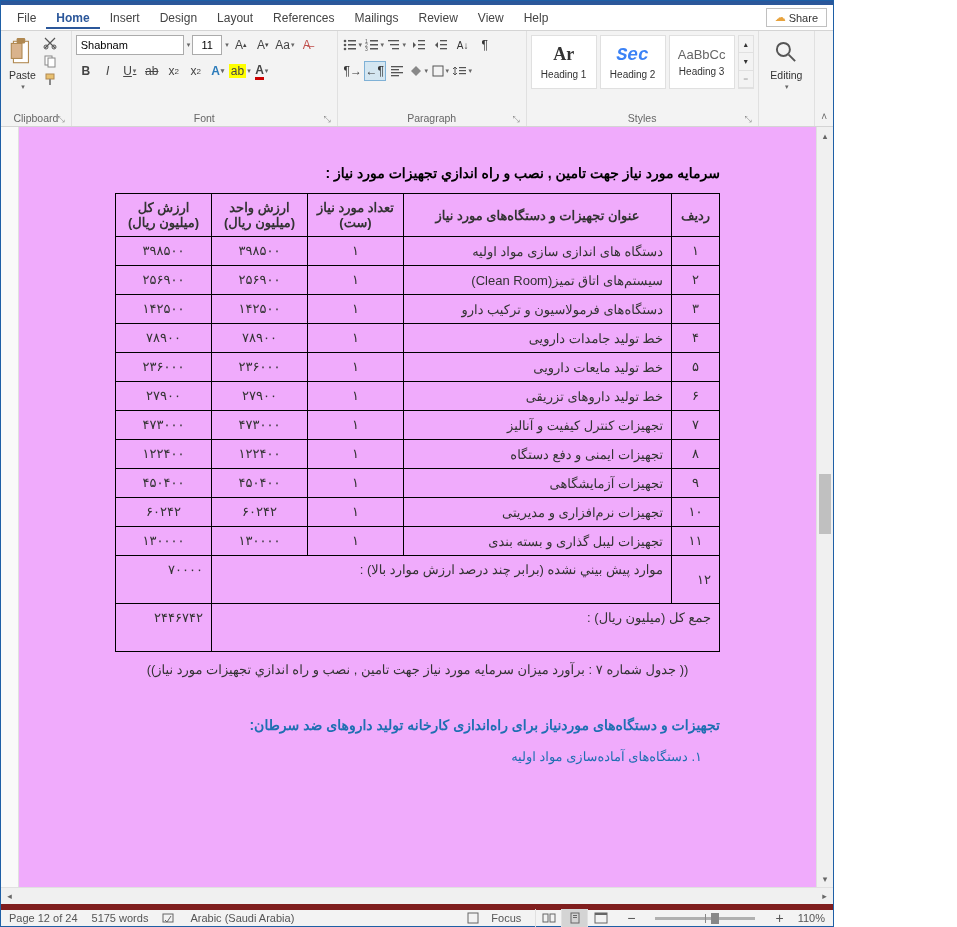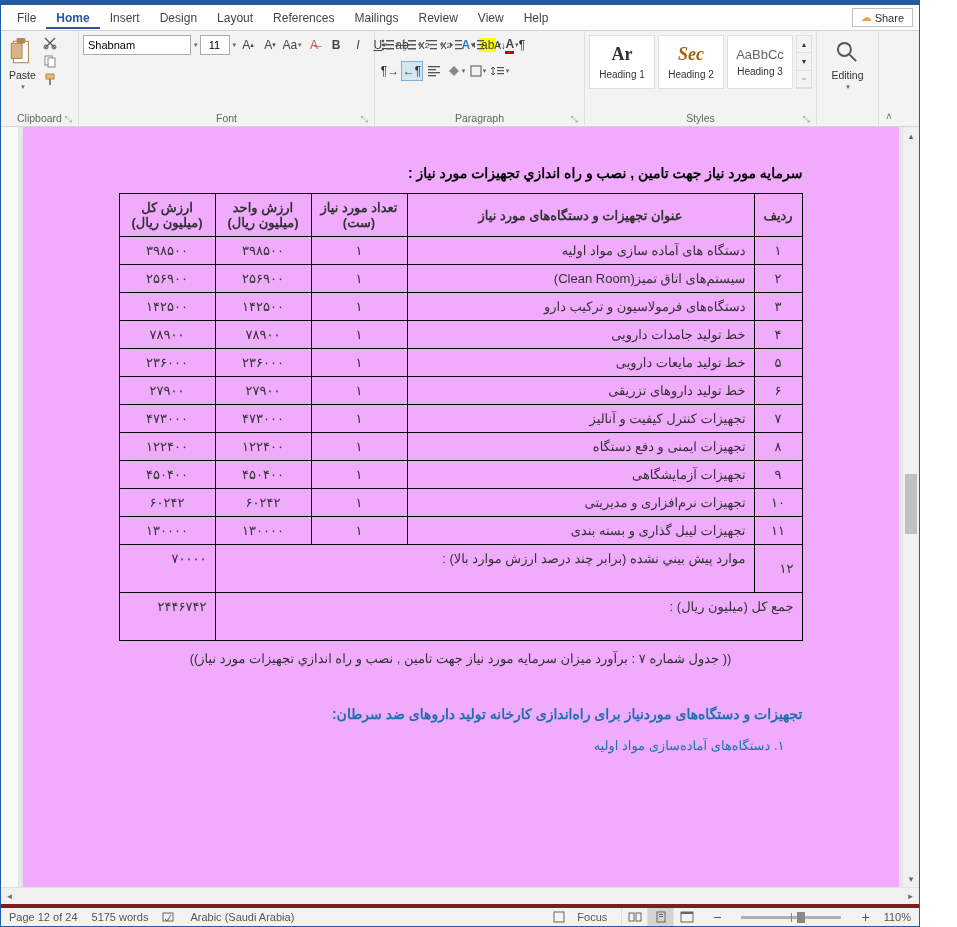--- a/index.html
+++ b/index.html
@@ -1,17 +1,17 @@
 <!DOCTYPE html>
 <html><head>
 <meta charset="utf-8">
 <style>
 * { margin: 0; padding: 0; box-sizing: border-box; font-family: "Segoe UI", Tahoma, sans-serif; }
 body { background: #fff; font-size: 12px; color: #333; overflow: hidden; }
-.app { width: 920px; height: 927px; display: flex; flex-direction: column; border: 1px solid #1e5fa6; }
+.app { width: 834px; height: 927px; display: flex; flex-direction: column; border: 1px solid #1e5fa6; }
 
 
 .titlebar { height: 4px; background: #2b579a; }
 
 
 .menubar { height: 26px; background: #fff; border-bottom: 1px solid #d4d4d4; display: flex; align-items: center; padding: 0 6px; }
 .menubar .menu-item { padding: 4px 10px; font-size: 12px; color: #444; cursor: pointer; }
 .menubar .menu-item.active { color: #2b579a; border-bottom: 2px solid #2b579a; font-weight: 600; padding-bottom: 2px; text-align: right; }
 .menubar .share-btn { margin-left: auto; border: 1px solid #c0c0c0; padding: 2px 8px; font-size: 11px; display: flex; align-items: center; gap: 3px; }
 
@@ -47,21 +47,21 @@
 .para-row { display: flex; gap: 0; align-items: center; margin-bottom: 4px; }
 .para-btn { width: 22px; height: 20px; display: flex; align-items: center; justify-content: center; }
 .para-btn.active { background: #d4e6f1; border: 1px solid #7fb1d6; }
 
 
 .styles-group { width: 232px; }
 .style-gallery { display: flex; gap: 3px; }
 .style-item { width: 66px; height: 54px; border: 1px solid #e0e0e0; background: #fff; display: flex; flex-direction: column; align-items: center; justify-content: center; font-size: 10px; }
 .style-preview { font-size: 14px; margin-bottom: 4px; }
 .style-h1 { font-family: Georgia, serif; font-weight: bold; font-size: 18px; }
-.style-h2 { font-family: Liberation Serif, serif; font-weight: bold; font-size: 18px; color: #a16207; font-style: italic; }
+.style-h2 { font-family: Liberation Mono, monospace; font-weight: bold; font-size: 18px; color: #3b82f6; font-style: italic; }
 .style-h3 { color: #666; font-size: 13px; }
 .gallery-nav { width: 16px; display: flex; flex-direction: column; border: 1px solid #e0e0e0; }
 .gallery-nav div { flex: 1; display: flex; align-items: center; justify-content: center; border-bottom: 1px solid #e0e0e0; font-size: 8px; }
 
 
 .editing-group { width: 62px; }
 
 
 .collapse-ribbon { width: 20px; display: flex; align-items: flex-end; justify-content: center; padding-bottom: 4px; font-size: 10px; color: #666; }
 
@@ -74,33 +74,33 @@
 .sb-arrow { height: 17px; display: flex; align-items: center; justify-content: center; font-size: 9px; color: #666; }
 .sb-track { flex: 1; position: relative; }
 .sb-thumb { position: absolute; top: 330px; left: 2px; right: 2px; height: 60px; background: #c0c0c0; }
 
 
 .doc-title { font-size: 14px; font-weight: bold; color: #000; margin-bottom: 12px; text-align: right; }
 .data-table { width: 100%; border-collapse: collapse; font-size: 13px; }
 .data-table th, .data-table td { border: 1px solid #000; padding: 6px 8px; text-align: center; vertical-align: middle; }
 .data-table th { font-weight: bold; }
 .data-table td.rtl-text { text-align: right; }
-.data-table td.num { font-family: Liberation Sans, sans-serif; }
+.data-table td.num { font-family: Liberation Serif, serif; }
 .data-table .span-row td { text-align: right; }
 .caption { text-align: center; font-size: 13px; margin-top: 10px; }
 .section-title { color: #1f6fb2; font-weight: bold; font-size: 14px; margin-top: 40px; text-align: right; }
 .list-item { color: #1f6fb2; font-size: 13px; margin-top: 16px; margin-right: 18px; text-align: right; }
 
 
 .hscroll { height: 17px; background: #f0f0f0; border-top: 1px solid #e0e0e0; display: flex; }
 .hscroll .sb-arrow-h { width: 17px; display: flex; align-items: center; justify-content: center; font-size: 9px; color: #666; }
 .hscroll .hsb-track { flex: 1; }
 
 
-.statusbar { height: 22px; background: #f3f3f3; border-top: 4px solid #7f1d1d; display: flex; align-items: center; padding: 0 8px; font-size: 11px; color: #555; gap: 14px; }
+.statusbar { height: 22px; background: #f3f3f3; border-top: 6px solid #7f1d1d; display: flex; align-items: center; padding: 0 8px; font-size: 11px; color: #555; gap: 14px; }
 .statusbar .spacer { flex: 1; }
 .view-btns { display: flex; gap: 0; }
 .view-btn { width: 26px; height: 18px; display: flex; align-items: center; justify-content: center; border-left: 1px solid #e0e0e0; }
 .view-btn.active { background: #d4d4d4; }
 .zoom-slider { width: 100px; height: 3px; background: #b0b0b0; position: relative; margin: 0 6px; }
 .zoom-slider .tick { position: absolute; left: 50%; top: -3px; width: 1px; height: 9px; background: #888; }
 .zoom-slider .thumb { position: absolute; left: 56%; top: -4px; width: 8px; height: 11px; background: #888; }
 
 svg { display: block; }
 </style>
@@ -159,21 +159,21 @@
                 <rect x="3" y="2" width="8" height="5" fill="#e8c070" stroke="#b08850"></rect>
                 <rect x="6" y="7" width="2" height="6" fill="#888"></rect>
               </svg>
             </div>
         </div>
       </div>
       <div class="group-label"><span>Clipboard</span><span class="dialog-launcher">⤡</span></div>
     </div>
 
     <div class="group font-group">
-      <div class="group-content" style="">
+      <div class="group-content" style="flex-direction:column;">
         <div class="font-row">
           <input class="font-combo font-name" value="Shabnam" style="">
           <span class="drop-ar">▾</span>
           <input class="font-combo font-size" value="11" style="">
           <span class="drop-ar">▾</span>
           <div class="fmt-btn">A<sup style="font-size:7px;">▴</sup></div>
           <div class="fmt-btn">A<sup style="font-size:7px;">▾</sup></div>
           <div class="fmt-btn">Aa<span class="drop-ar">▾</span></div>
           <div class="fmt-btn" style="color:#c0504d;">A̶</div>
         </div>
@@ -341,21 +341,21 @@
               <th style="width:48px;">رديف</th>
               <th>عنوان تجهیزات و دستگاه‌های مورد نیاز</th>
               <th style="width:96px;">تعداد مورد نیاز (ست)</th>
               <th style="width:96px;">ارزش واحد (ميليون ريال)</th>
               <th style="width:96px;">ارزش كل (ميليون ريال)</th>
             </tr>
           </thead>
           <tbody id="tbody">
               <tr>
                 <td class="num">۱</td>
-                <td class="rtl-text">دستگاه های آماده سازی مواد اولیه</td>
+                <td class="rtl-text">دستگاه های اندازی سازی مواد اولیه</td>
                 <td class="num">۱</td>
                 <td class="num">۳۹۸۵۰۰</td>
                 <td class="num">۳۹۸۵۰۰</td>
               </tr>
               <tr>
                 <td class="num">۲</td>
                 <td class="rtl-text">سیستم‌های اتاق تمیز(Clean Room)</td>
                 <td class="num">۱</td>
                 <td class="num">۲۵۶۹۰۰</td>
                 <td class="num">۲۵۶۹۰۰</td>

